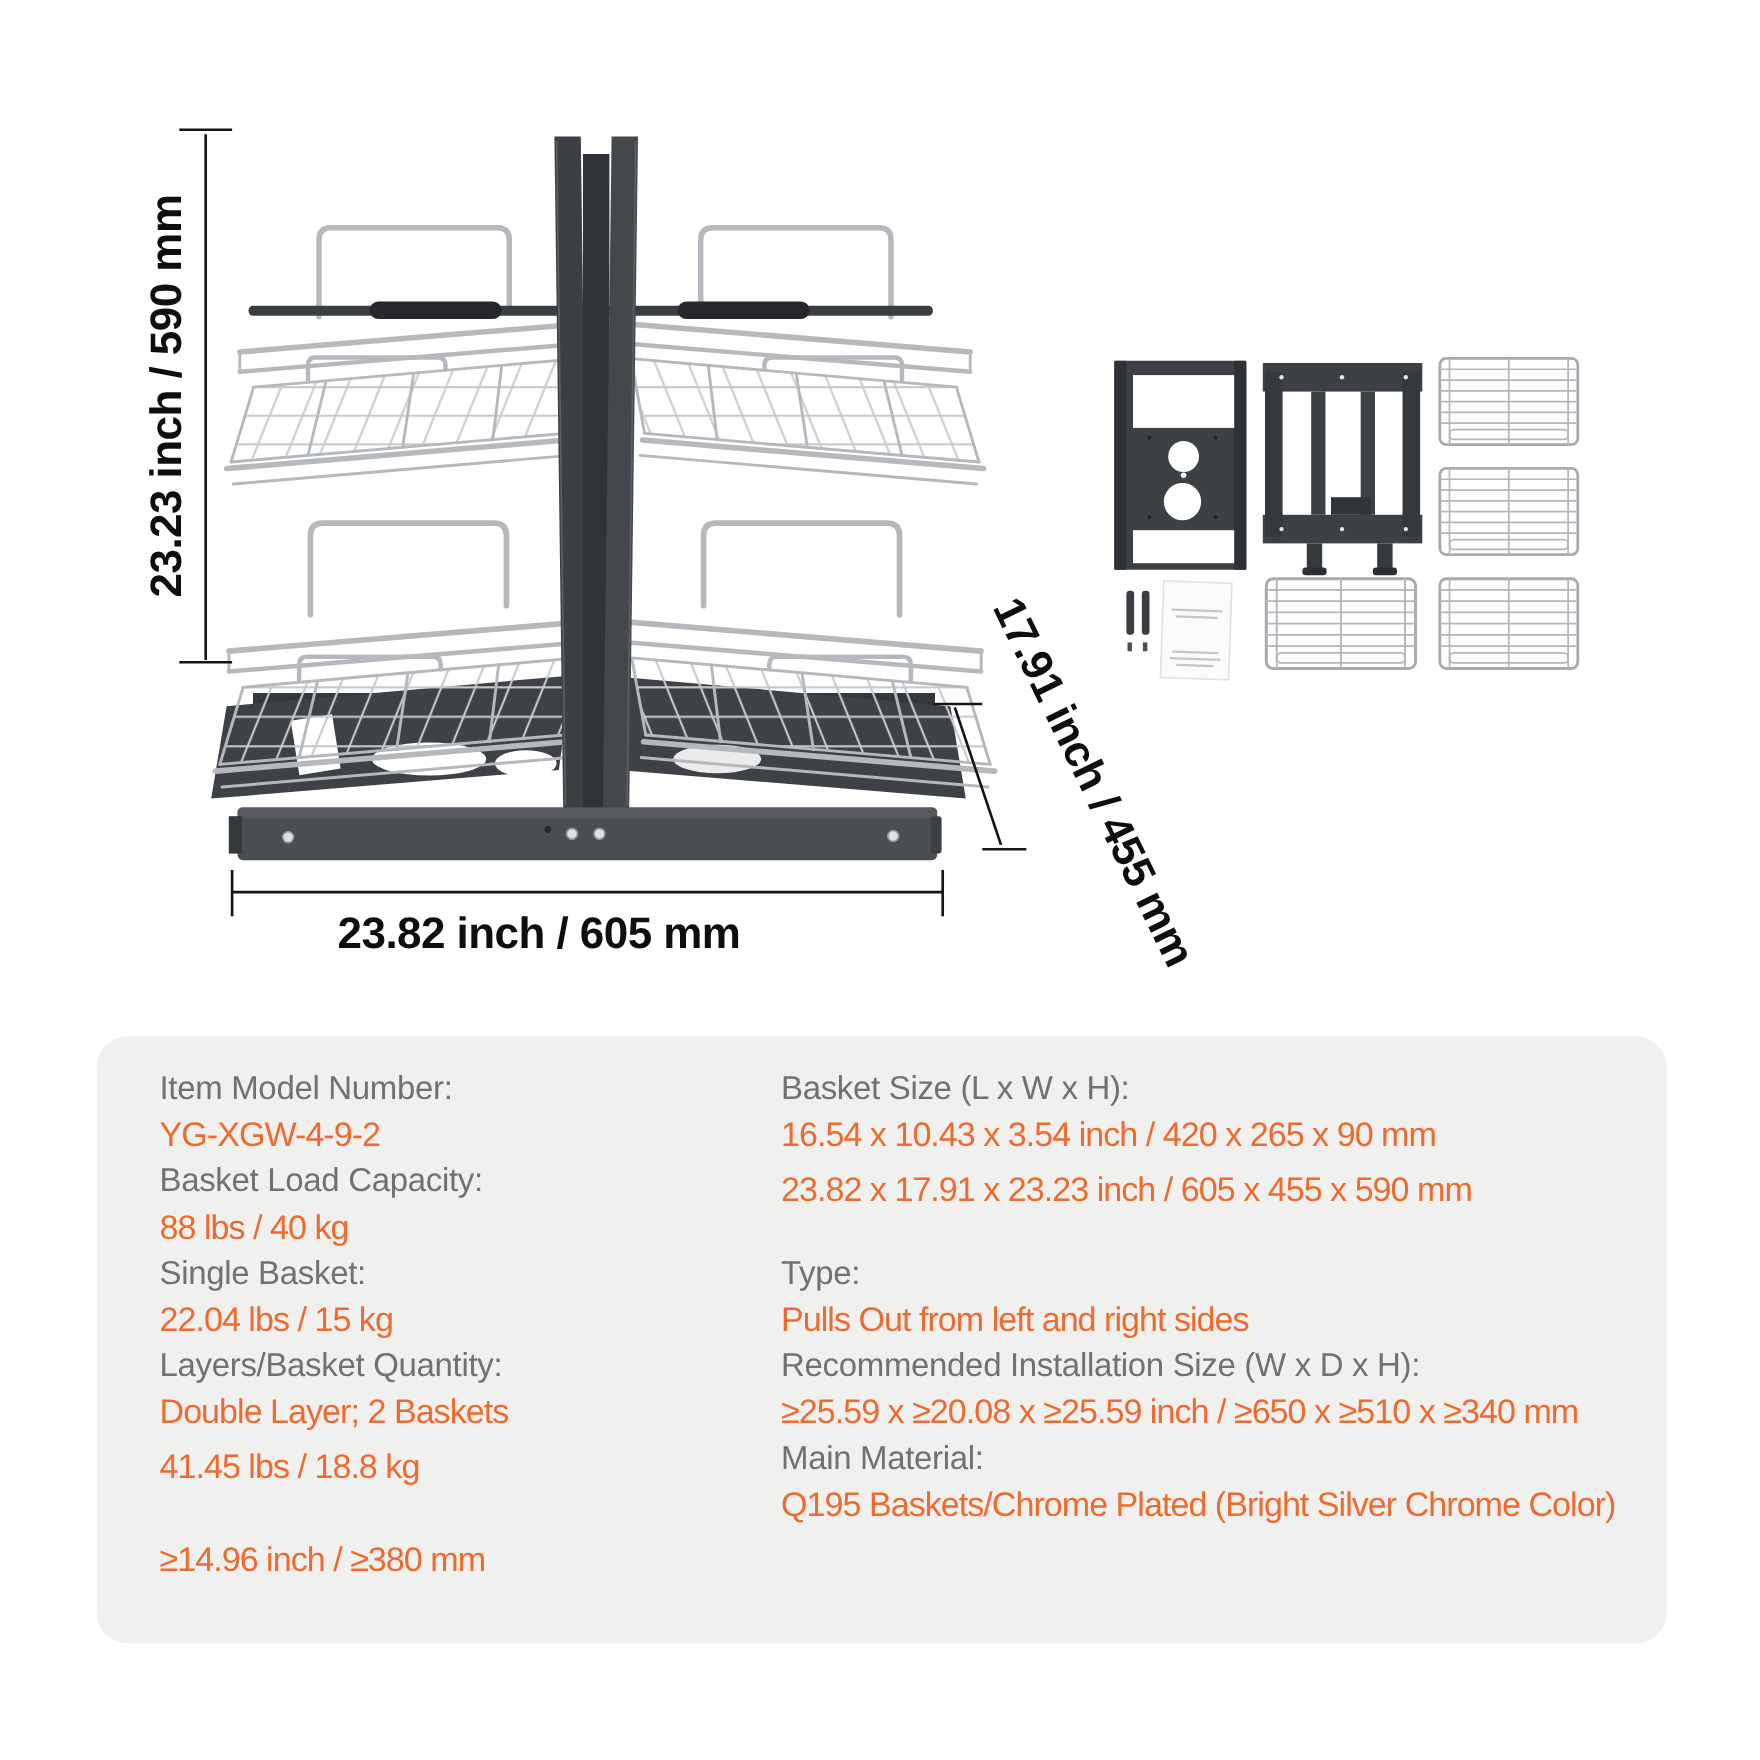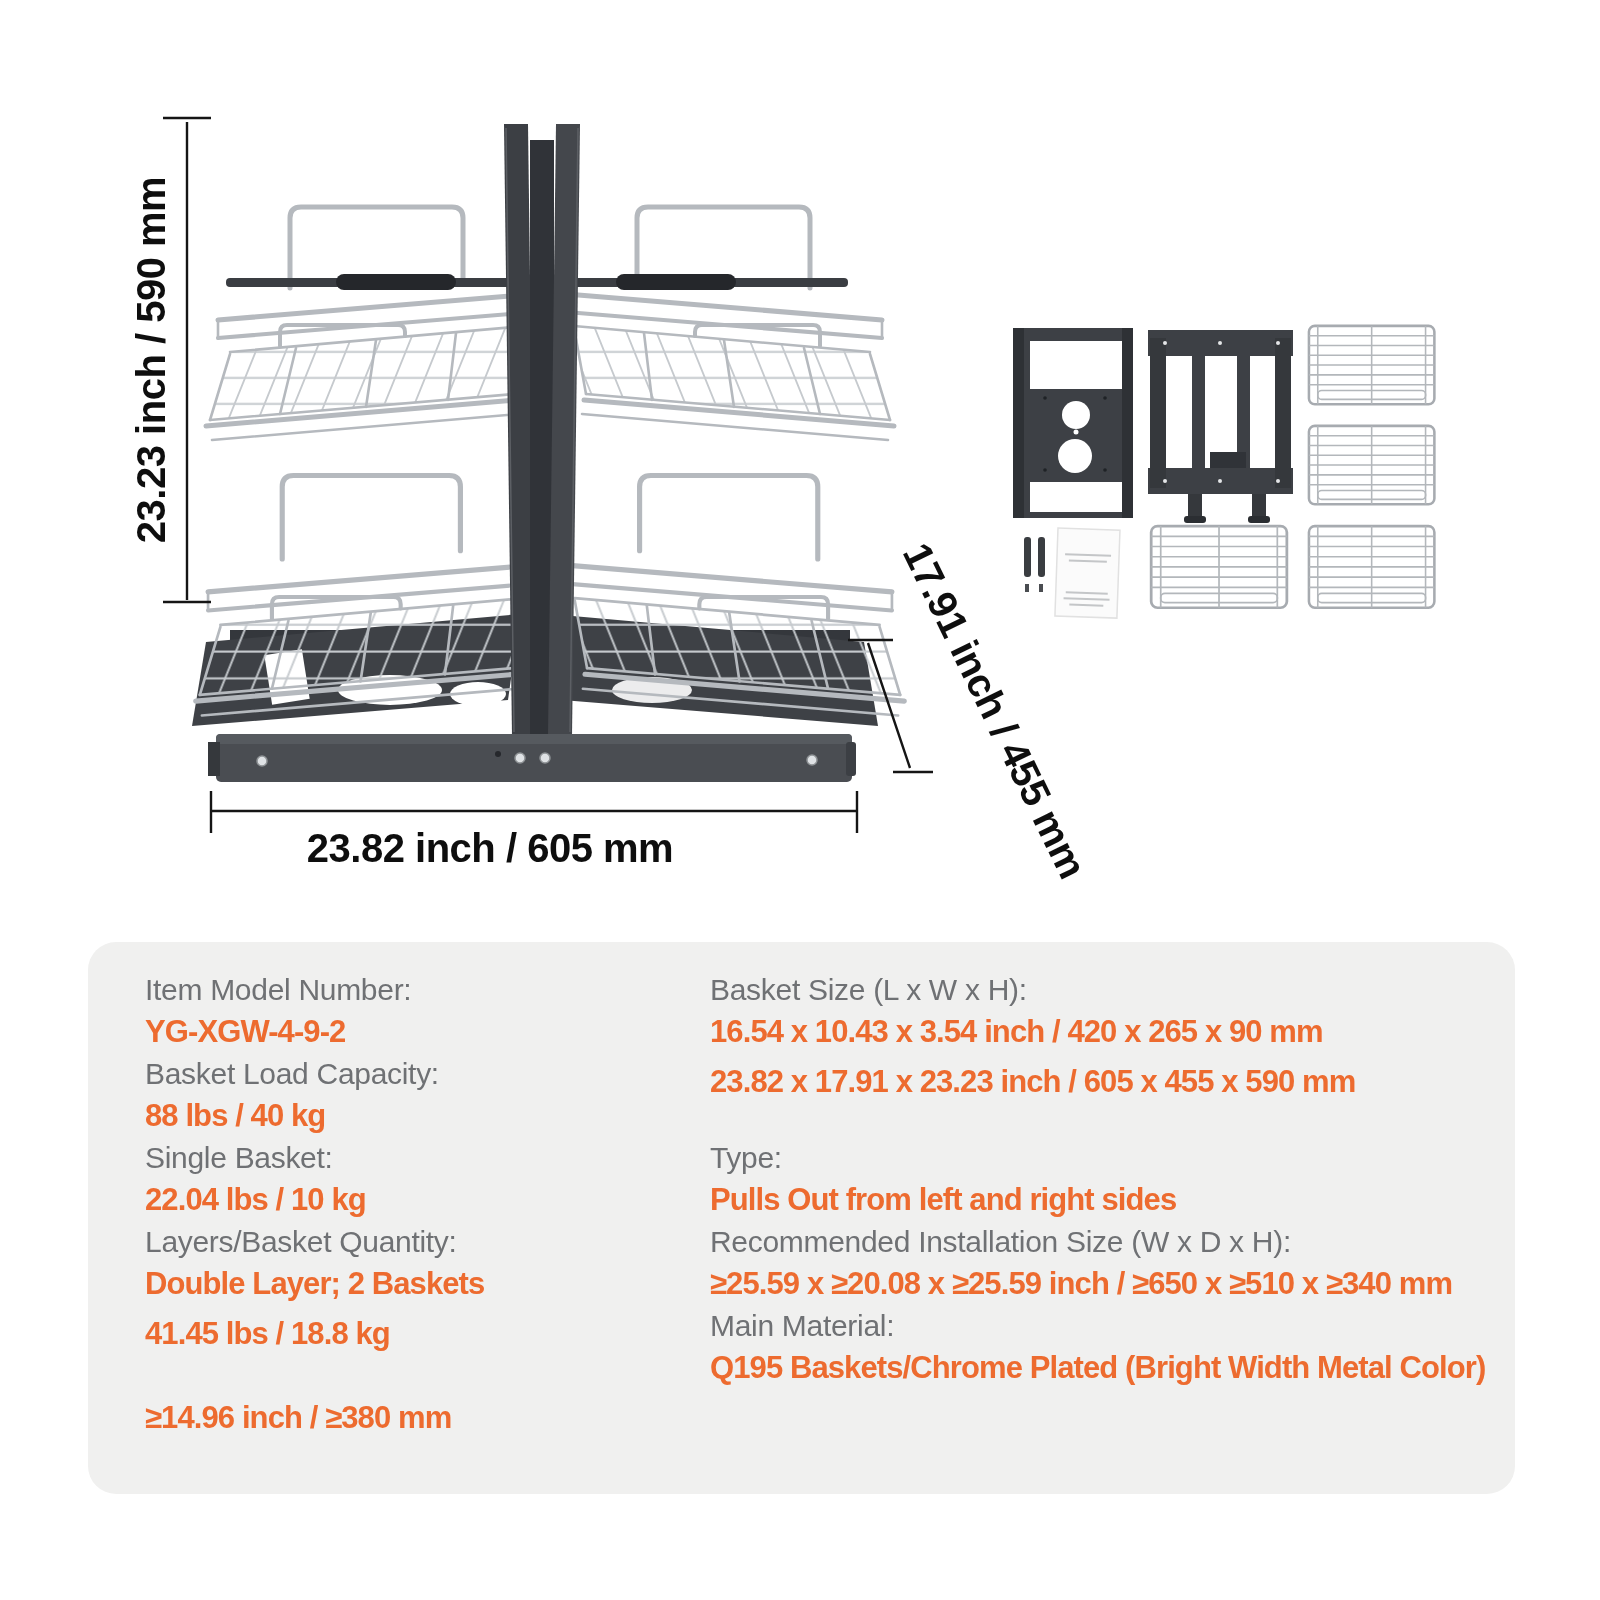--- a/index.html
+++ b/index.html
@@ -22,21 +22,21 @@
   .manline{stroke:#C4C6C8;stroke-width:2px;}
 
   
   .panel{position:absolute;left:88px;top:942px;width:1427px;height:552px;
     background:var(--panel_bg);border-radius:28px;display:flex;}
   .col{padding-top:31px;}
   .col.left{margin-left:57px;width:565px;}
   .col.right{width:760px;}
   .row{height:84px;}
   .lab{font-size:30px;line-height:34px;color:var(--label_text);letter-spacing:-0.3px;white-space:nowrap;}
-  .val{font-size:31px;line-height:50px;font-weight:700;color:var(--accent);letter-spacing:-0.9px;white-space:nowrap;}
+  .val{font-size:31px;line-height:50px;font-weight:400;color:var(--accent);letter-spacing:-0.9px;white-space:nowrap;}
 </style>
 </head>
 <body>
 
 <div class="stage">
 
   <svg class="fig" width="1600" height="940" viewBox="0 0 1600 940">
     <defs>
       <pattern id="meshL" width="30" height="26" patternUnits="userSpaceOnUse" patternTransform="skewX(-22)">
         <path d="M15 0 V26 M0 6 H30" stroke="#C6CACE" stroke-width="2" fill="none"></path>
@@ -188,21 +188,21 @@
       <div class="row">
         <div class="lab">Item Model Number:</div>
         <div class="val">YG-XGW-4-9-2</div>
       </div>
       <div class="row">
         <div class="lab">Basket Load Capacity:</div>
         <div class="val">88 lbs / 40 kg</div>
       </div>
       <div class="row">
         <div class="lab">Single Basket:</div>
-        <div class="val">22.04 lbs / 10 kg</div>
+        <div class="val">22.04 lbs / 15 kg</div>
       </div>
       <div class="row">
         <div class="lab">Layers/Basket Quantity:</div>
         <div class="val">Double Layer; 2 Baskets</div>
       </div>
       <div class="row">
         <div class="val">41.45 lbs / 18.8 kg</div>
       </div>
       <div class="row">
         <div class="val">≥14.96 inch / ≥380 mm</div>
@@ -220,17 +220,17 @@
       <div class="row">
         <div class="lab">Type:</div>
         <div class="val">Pulls Out from left and right sides</div>
       </div>
       <div class="row">
         <div class="lab">Recommended Installation Size (W x D x H):</div>
         <div class="val">≥25.59 x ≥20.08 x ≥25.59 inch / ≥650 x ≥510 x ≥340 mm</div>
       </div>
       <div class="row">
         <div class="lab">Main Material:</div>
-        <div class="val">Q195 Baskets/Chrome Plated (Bright Width Metal Color)</div>
+        <div class="val">Q195 Baskets/Chrome Plated (Bright Silver Chrome Color)</div>
       </div>
     </div>
   </div>
 </div>
 
 </body></html>

